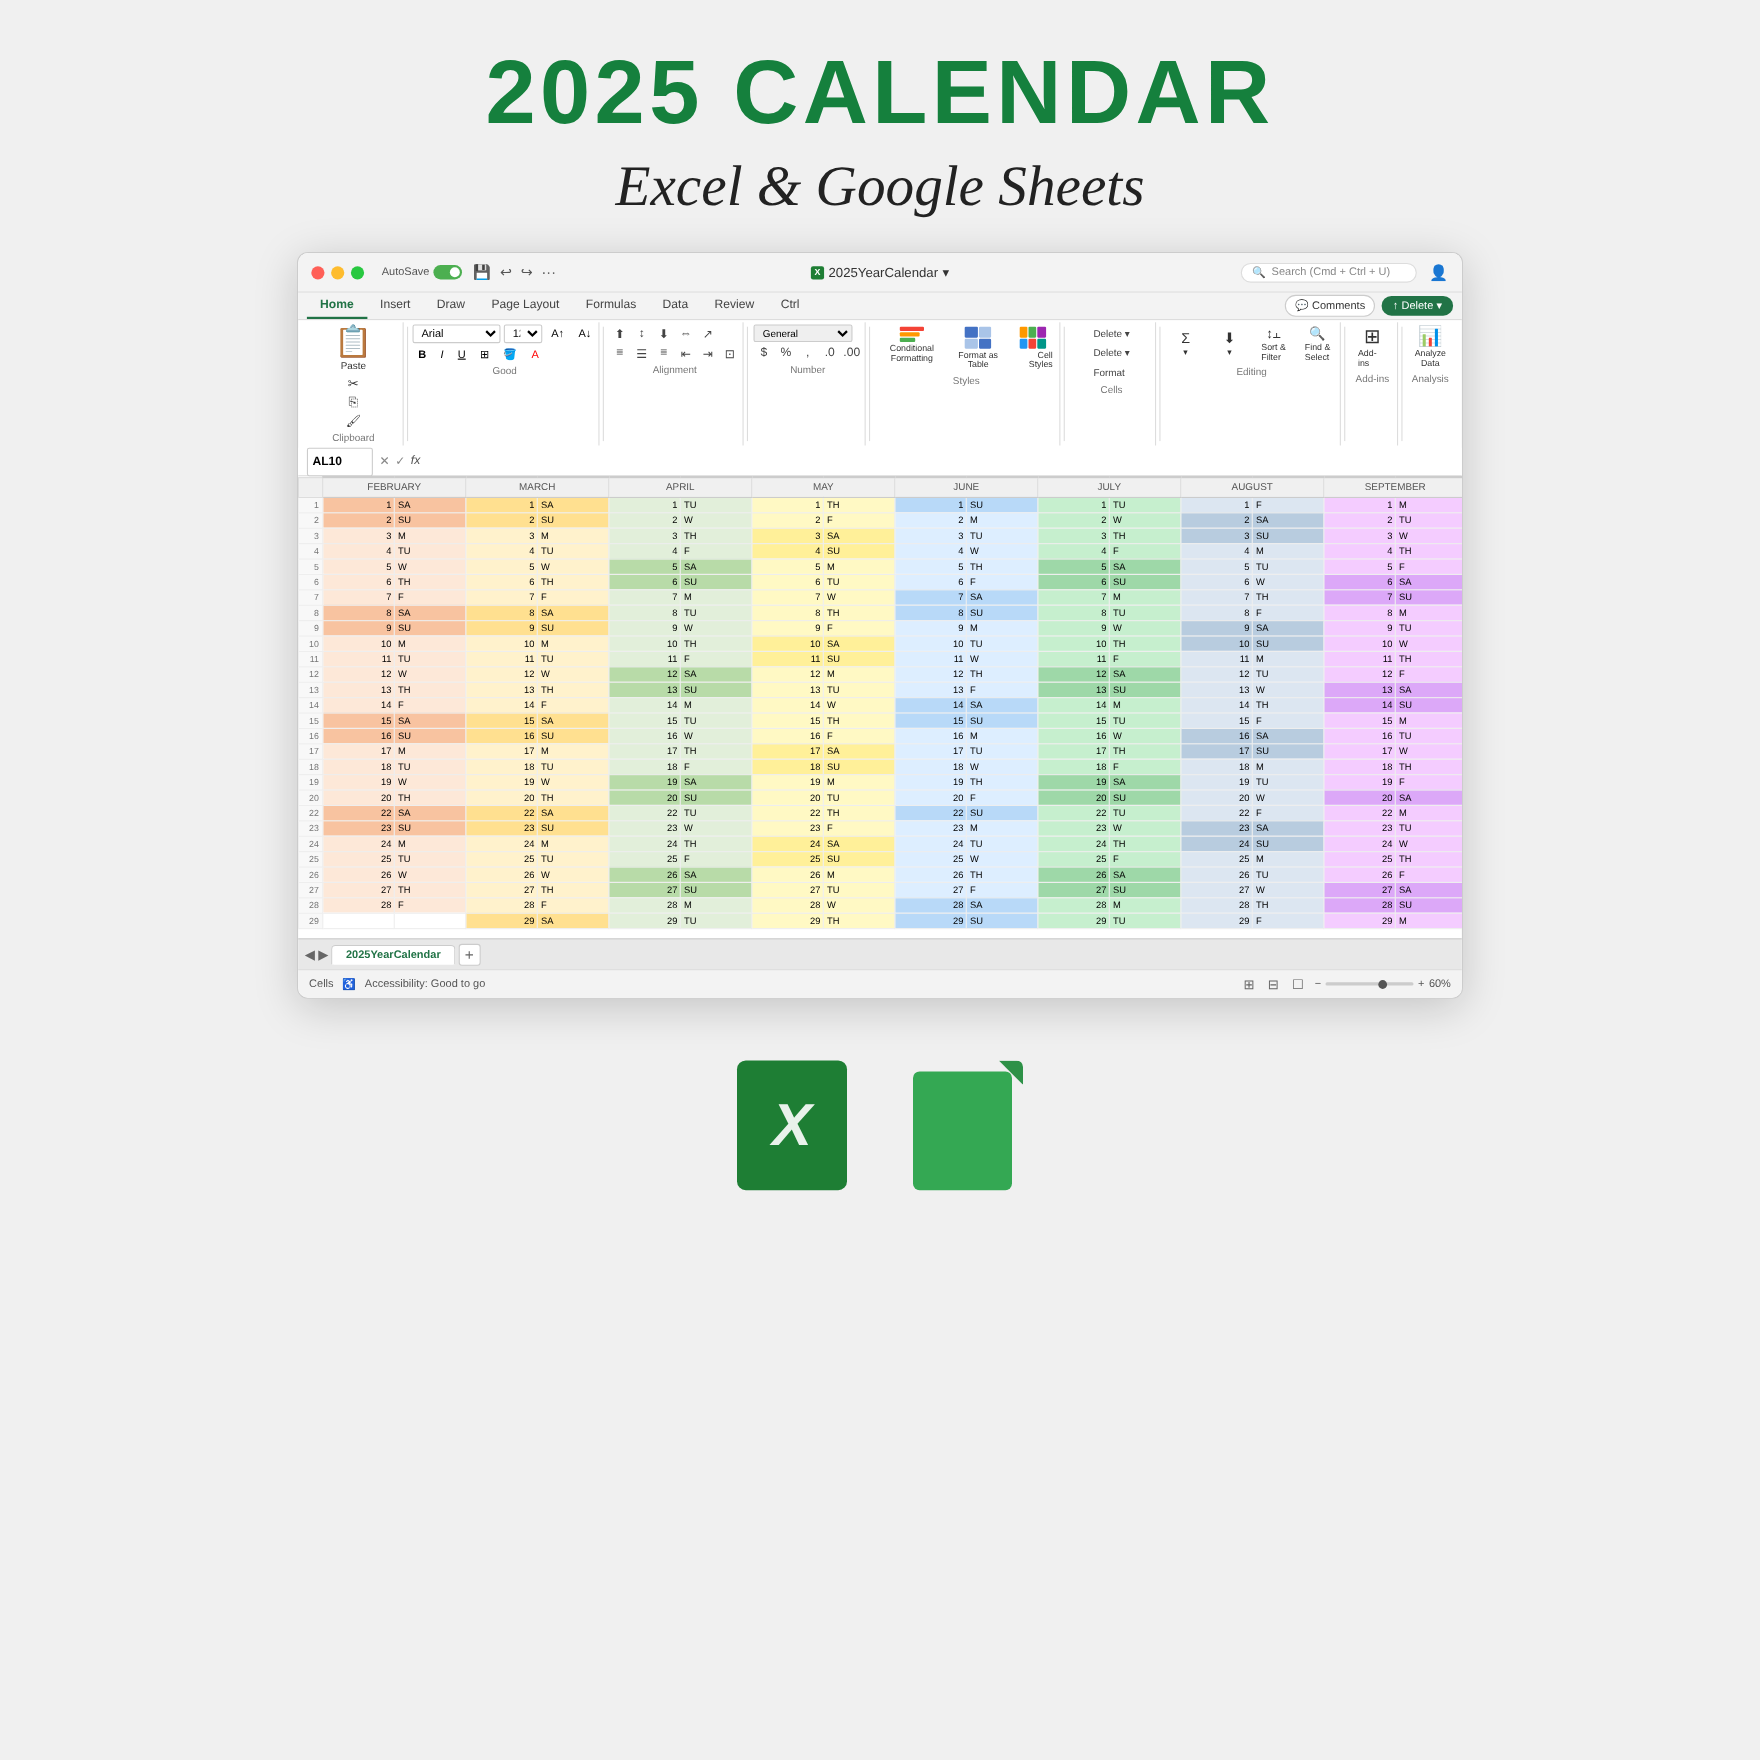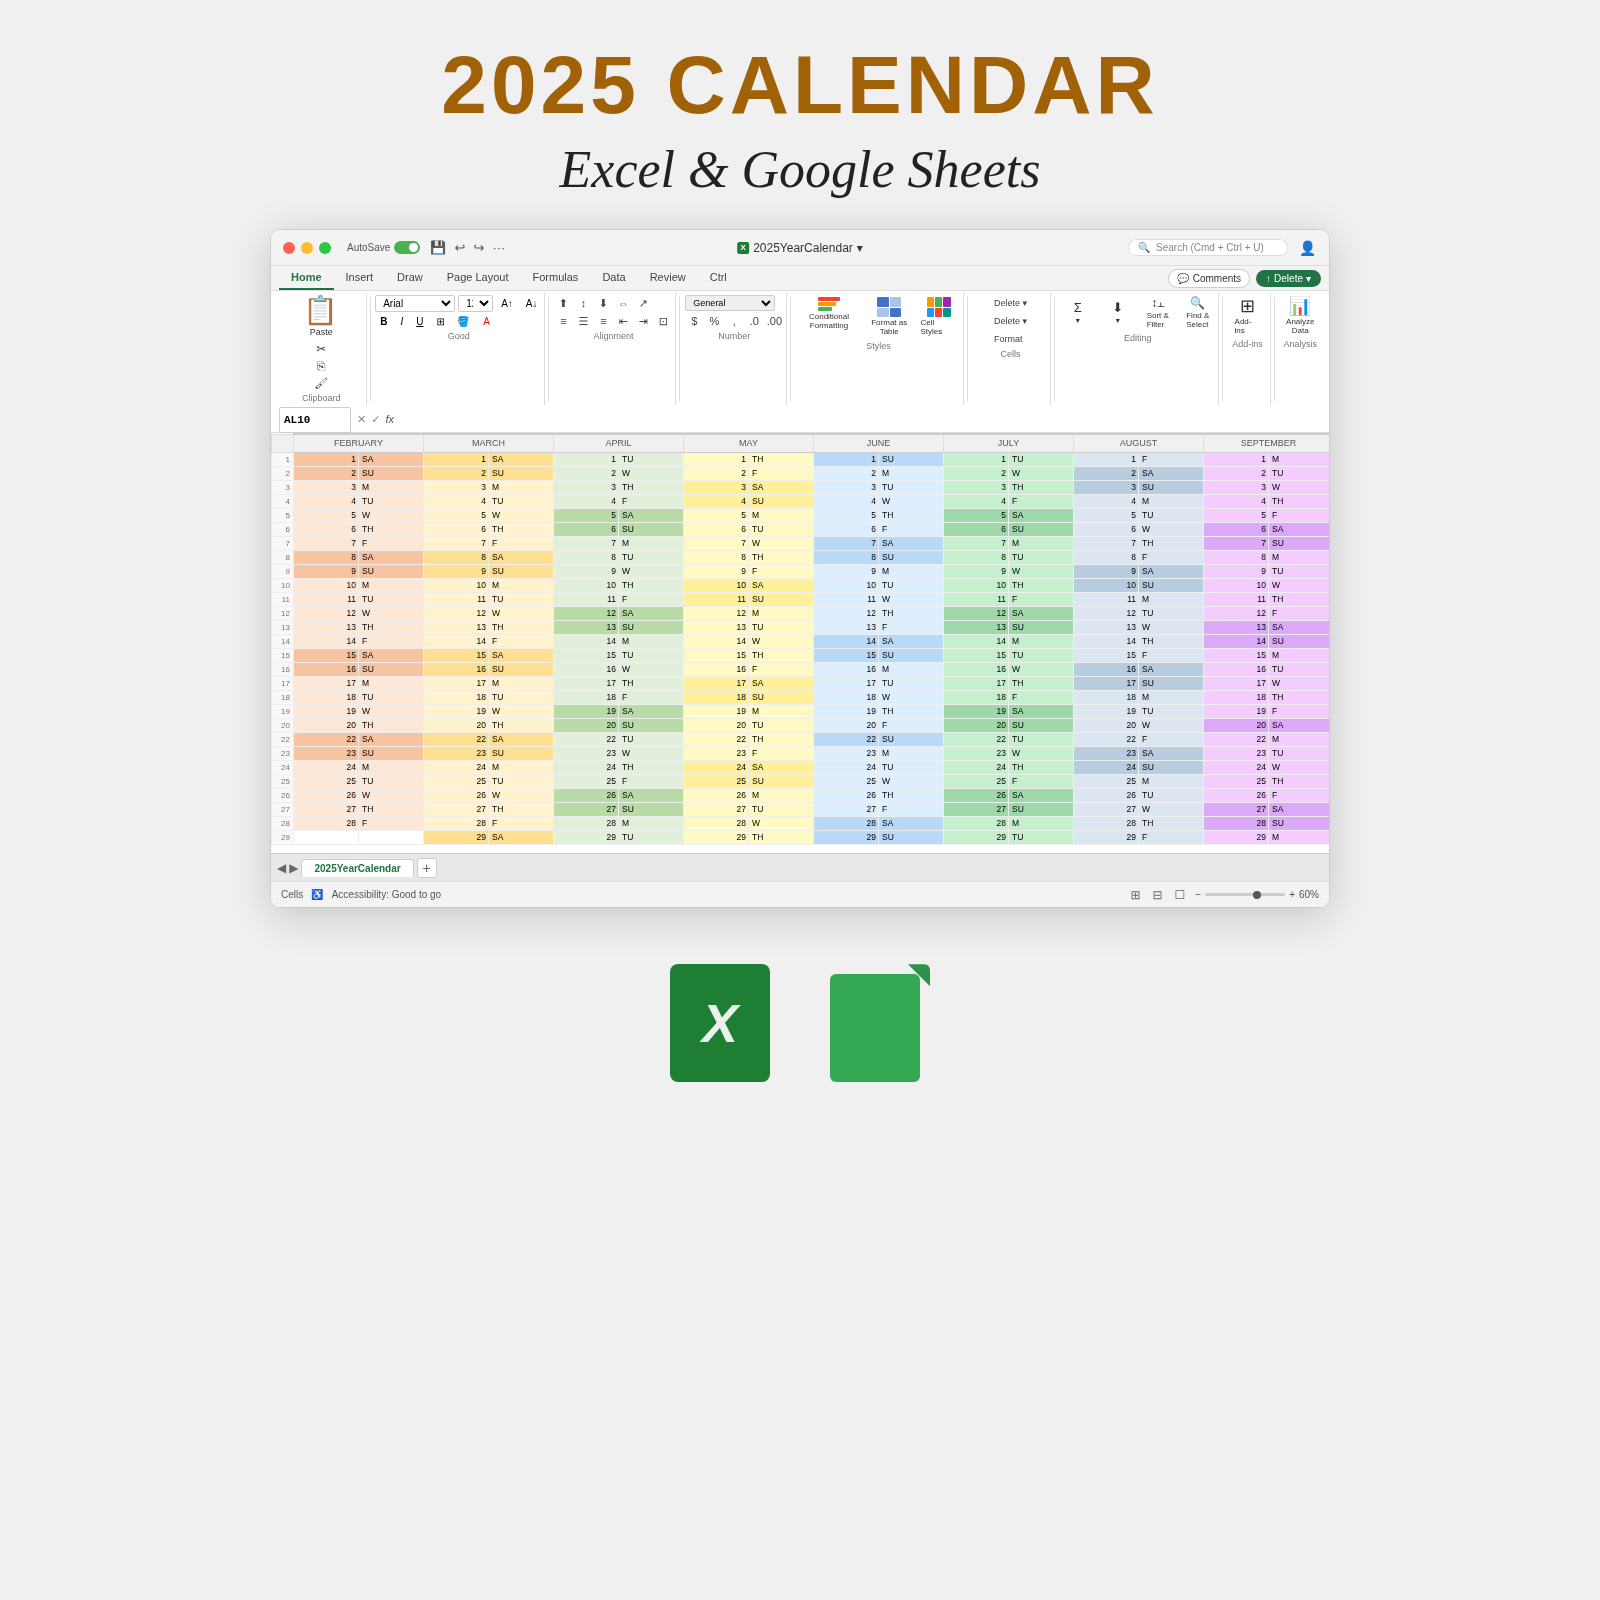--- a/index.html
+++ b/index.html
@@ -15,21 +15,21 @@
     }
 
     .title-section {
       text-align: center;
       margin-bottom: 30px;
     }
 
     .main-title {
       font-size: 82px;
       font-weight: 900;
-      color: #a16207;
+      color: #15803d;
       letter-spacing: 4px;
       line-height: 1.1;
     }
 
     .sub-title {
       font-size: 52px;
       font-weight: 400;
       color: #222;
       font-family: 'Georgia', cursive;
       font-style: italic;
@@ -261,27 +261,26 @@
     .formula-bar {
       display: flex;
       align-items: center;
       padding: 3px 8px;
       border-bottom: 1px solid #ddd;
       background: white;
       gap: 6px;
       height: 26px;
     }
     .cell-ref {
-      width: 72px;
+      width: 60px;
       border: 1px solid #ccc;
       padding: 6px 4px;
       font-size: 11px;
       font-weight: 600;
       border-radius: 2px;
-      font-family: Liberation Mono, monospace;
     }
     .formula-icons {
       display: flex;
       gap: 5px;
       color: #666;
       font-size: 12px;
     }
     .formula-input {
       flex: 1;
       border: none;
@@ -742,21 +741,21 @@
         </div>
         <div class="style-btn">
           <div style="display:grid;grid-template-columns:repeat(3,1fr);gap:1px;width:24px;height:20px;">
             <div style="background:#ff9800;border-radius:1px;"></div>
             <div style="background:#4caf50;border-radius:1px;"></div>
             <div style="background:#9c27b0;border-radius:1px;"></div>
             <div style="background:#2196f3;border-radius:1px;"></div>
             <div style="background:#f44336;border-radius:1px;"></div>
             <div style="background:#009688;border-radius:1px;"></div>
           </div>
-          <span style="font-size:8px;text-align:left;white-space:normal;max-width:40px;line-height:1.1;">Cell Styles</span>
+          <span style="font-size:8px;text-align:right;white-space:normal;max-width:40px;line-height:1.1;">Cell Styles</span>
         </div>
       </div>
       <div class="ribbon-group-label">Styles</div>
     </div>
 
     <div class="divider-v"></div>
 
     <div class="ribbon-group" style="min-width:80px;">
       <div style="display:flex;flex-direction:column;gap:2px;">
         <div style="display:flex;gap:2px;align-items:center;">

